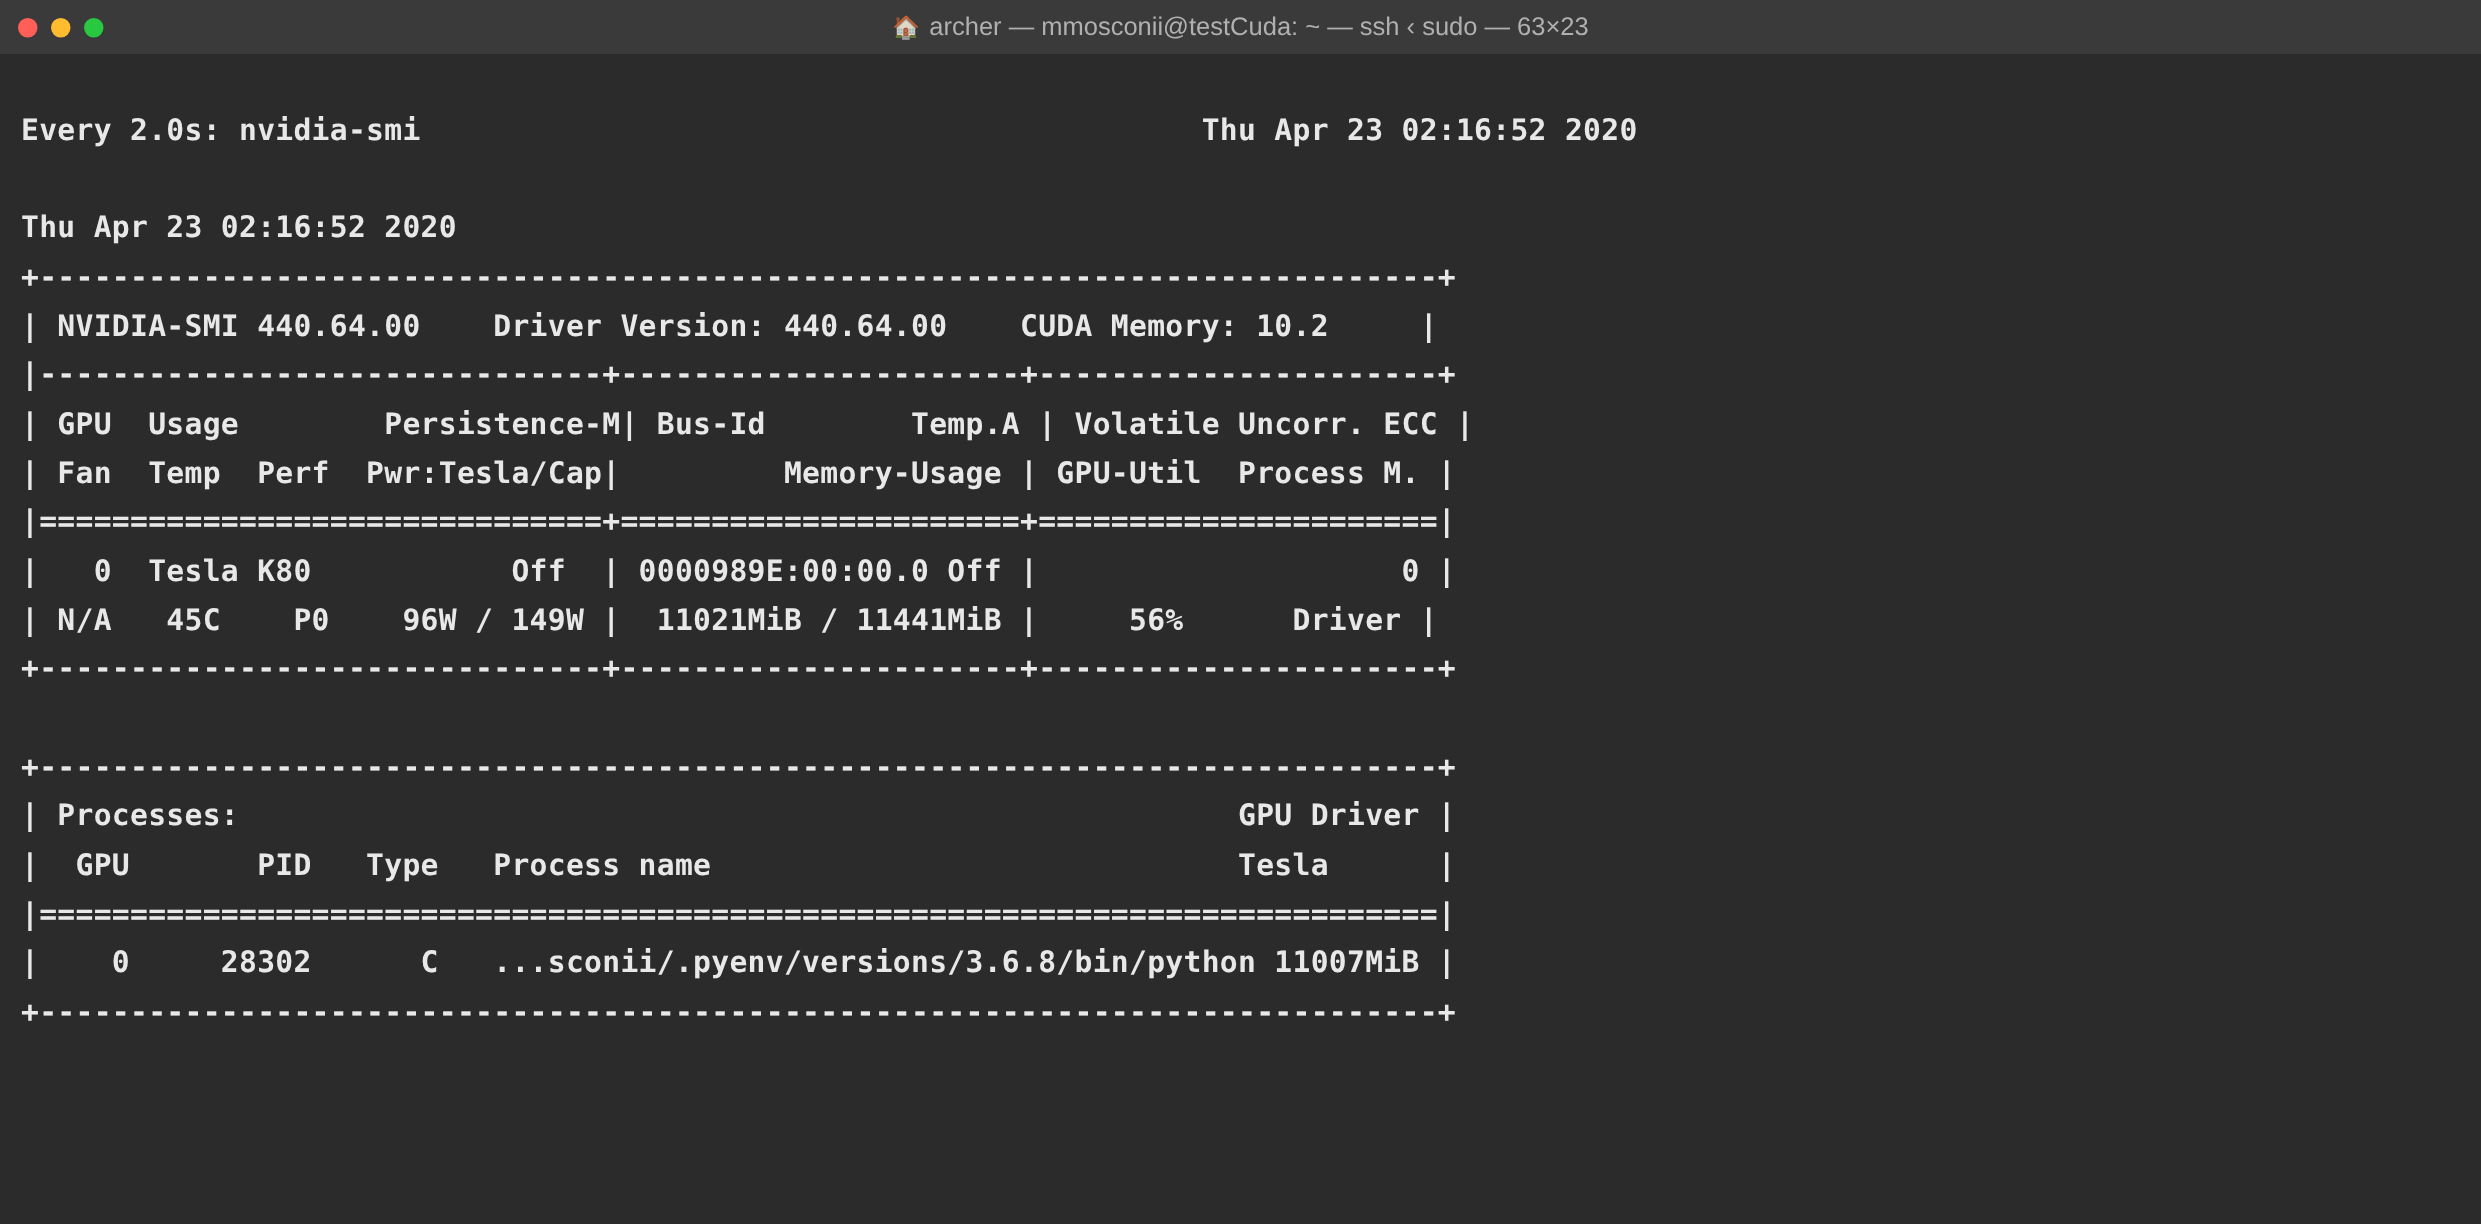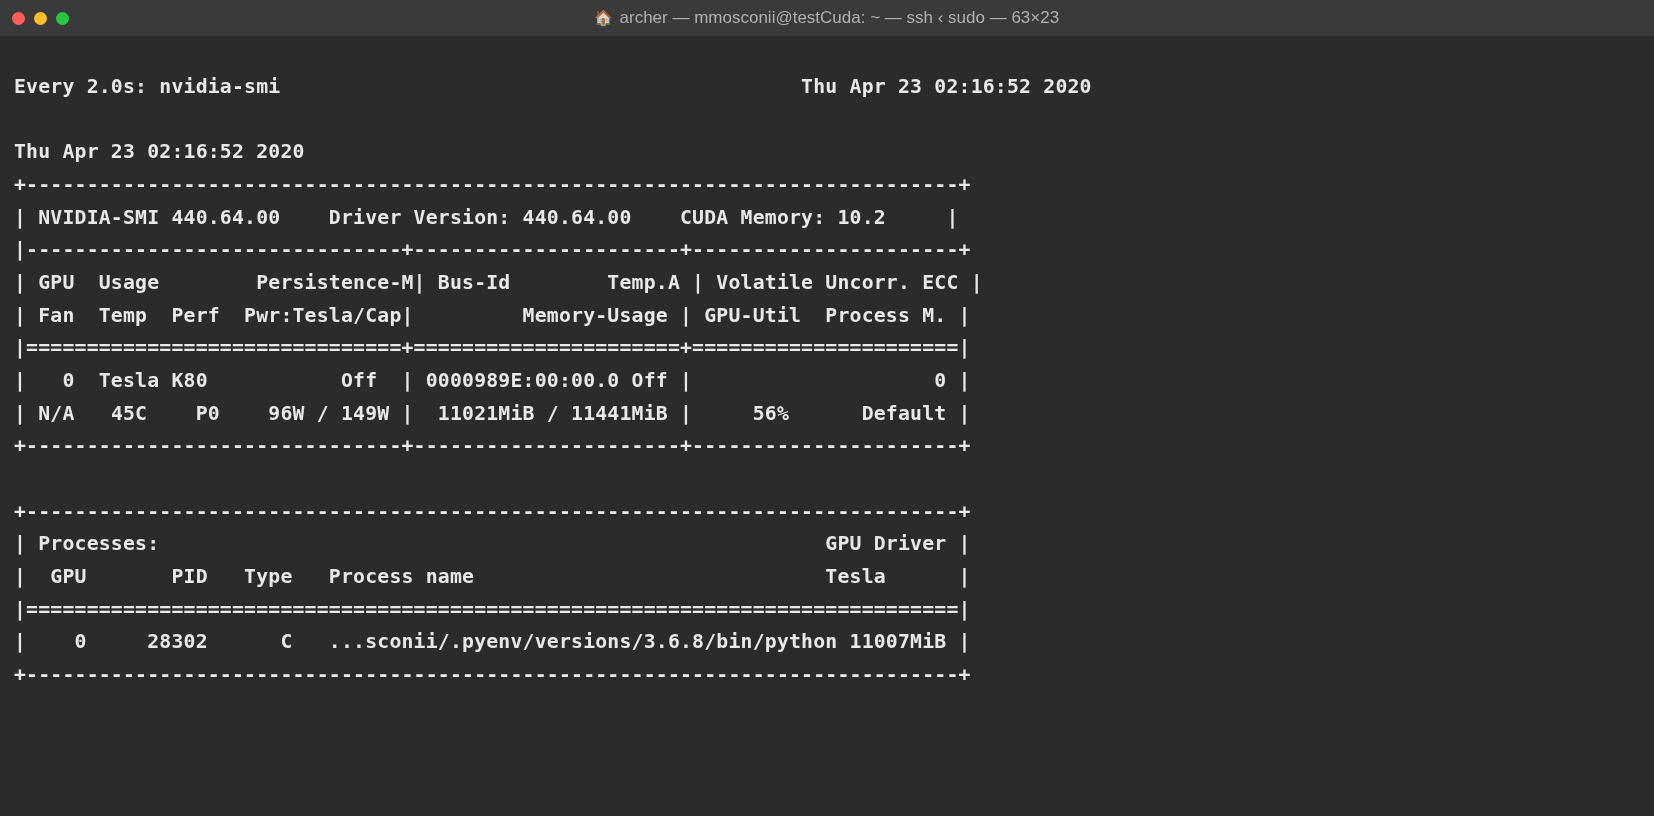--- a/index.html
+++ b/index.html
@@ -75,21 +75,21 @@
 <div class="terminal"><span>Every 2.0s: nvidia-smi</span>                                           <span>Thu Apr 23 02:16:52 2020</span>
 
 <span>Thu Apr 23 02:16:52 2020</span>
 +-----------------------------------------------------------------------------+
 | <span>NVIDIA-SMI</span> <span>440.64.00</span>    <span>Driver Version:</span> <span>440.64.00</span>    <span>CUDA Memory:</span> <span>10.2</span>     |
 |-------------------------------+----------------------+----------------------+
 | <span>GPU</span>  <span>Usage</span>        <span>Persistence-M</span>| <span>Bus-Id</span>        <span>Temp.A</span> | <span>Volatile Uncorr. ECC</span> |
 | <span>Fan</span>  <span>Temp</span>  <span>Perf</span>  <span>Pwr:Tesla/Cap</span>|         <span>Memory-Usage</span> | <span>GPU-Util</span>  <span>Process M.</span> |
 |===============================+======================+======================|
 |   <span>0</span>  <span>Tesla K80</span>           <span>Off</span>  | <span>0000989E:00:00.0</span> <span>Off</span> |                    <span>0</span> |
-| <span>N/A</span>   <span>45C</span>    <span>P0</span>    <span>96W / 149W</span> |  <span>11021MiB / 11441MiB</span> |     <span>56%</span>      <span>Default</span> |
+| <span>N/A</span>   <span>45C</span>    <span>P0</span>    <span>96W / 149W</span> |  <span>11021MiB / 11441MiB</span> |     <span>56%</span>      <span>Driver</span> |
 +-------------------------------+----------------------+----------------------+
 
 +-----------------------------------------------------------------------------+
 | <span>Processes:</span>                                                       <span>GPU Driver</span> |
 |  <span>GPU</span>       <span>PID</span>   <span>Type</span>   <span>Process name</span>                             <span>Tesla</span>      |
 |=============================================================================|
 |    <span>0</span>     <span>28302</span>      <span>C</span>   <span>...sconii/.pyenv/versions/3.6.8/bin/python</span> <span>11007MiB</span> |
 +-----------------------------------------------------------------------------+</div>
 
 </body></html>

